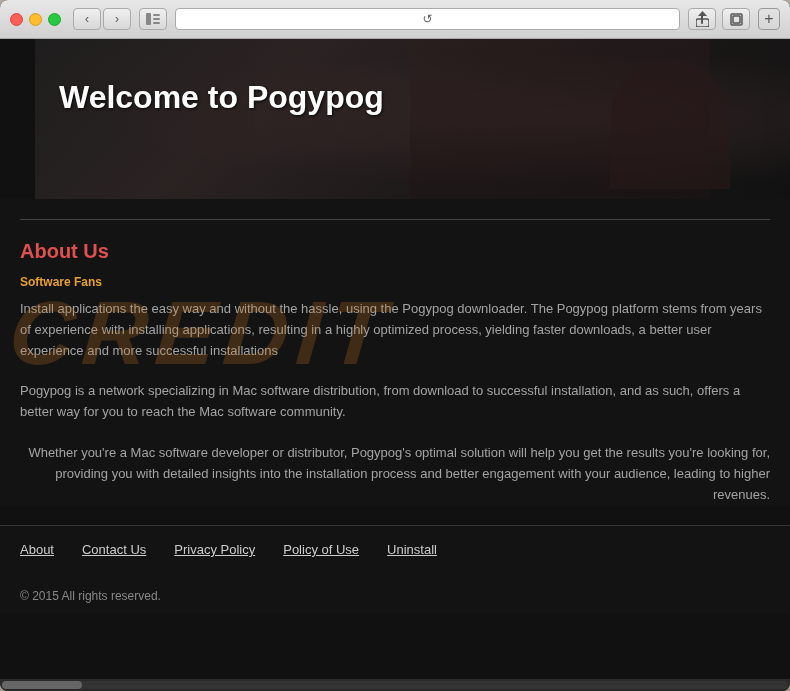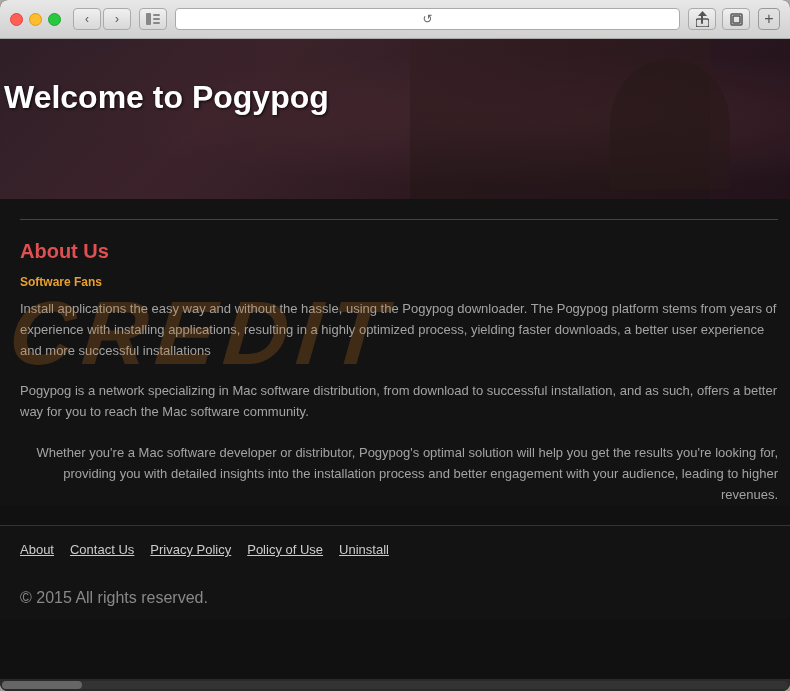--- a/index.html
+++ b/index.html
@@ -134,24 +134,25 @@
     
     .page-content {
       flex: 1;
       overflow-y: auto;
       position: relative;
       background: #111;
     }
 
     .hero-section {
       position: relative;
-      background: #ec4899;
-      padding: 30px 20px 20px 4px;
+      background: #404040;
+      padding: 30px 20px 20px 24px;
       min-height: 160px;
       overflow: hidden;
+      margin-left: 35px;
     }
 
     .hero-bg {
       position: absolute;
       top: 0; left: 0; right: 0; bottom: 0;
       background: linear-gradient(135deg, #1a1a1a 0%, #2a2020 30%, #1a1515 60%, #0d0d0d 100%);
       opacity: 0.9;
     }
 
     
@@ -169,21 +170,21 @@
       z-index: 2;
       color: white;
       font-size: 32px;
       font-weight: bold;
       text-shadow: 1px 1px 3px rgba(0,0,0,0.8);
       margin-top: 10px;
     }
 
     .content-section {
       background: rgba(20, 20, 20, 0.92);
-      padding: 20px 12px 0 20px;
+      padding: 20px 20px 0 20px;
     }
 
     .section-divider {
       border: none;
       border-top: 1px solid #444;
       margin-bottom: 20px;
     }
 
     .section-heading {
       color: #e05050;
@@ -230,34 +231,34 @@
 
     
     .footer-section {
       background: rgba(20, 20, 20, 0.95);
       padding: 16px 20px 12px 20px;
       border-top: 1px solid #333;
     }
 
     .footer-links {
       display: flex;
-      gap: 16px;
+      gap: 28px;
       margin-bottom: 8px;
     }
 
     .footer-link {
       color: #cccccc;
       font-size: 13px;
       text-decoration: underline;
       cursor: pointer;
     }
 
     .footer-copyright {
       color: #888888;
-      font-size: 16px;
+      font-size: 12px;
       margin-top: 32px;
     }
 
     
     .browser-scrollbar {
       height: 12px;
       background: #2a2a2a;
       display: flex;
       align-items: center;
       padding: 0 2px;

